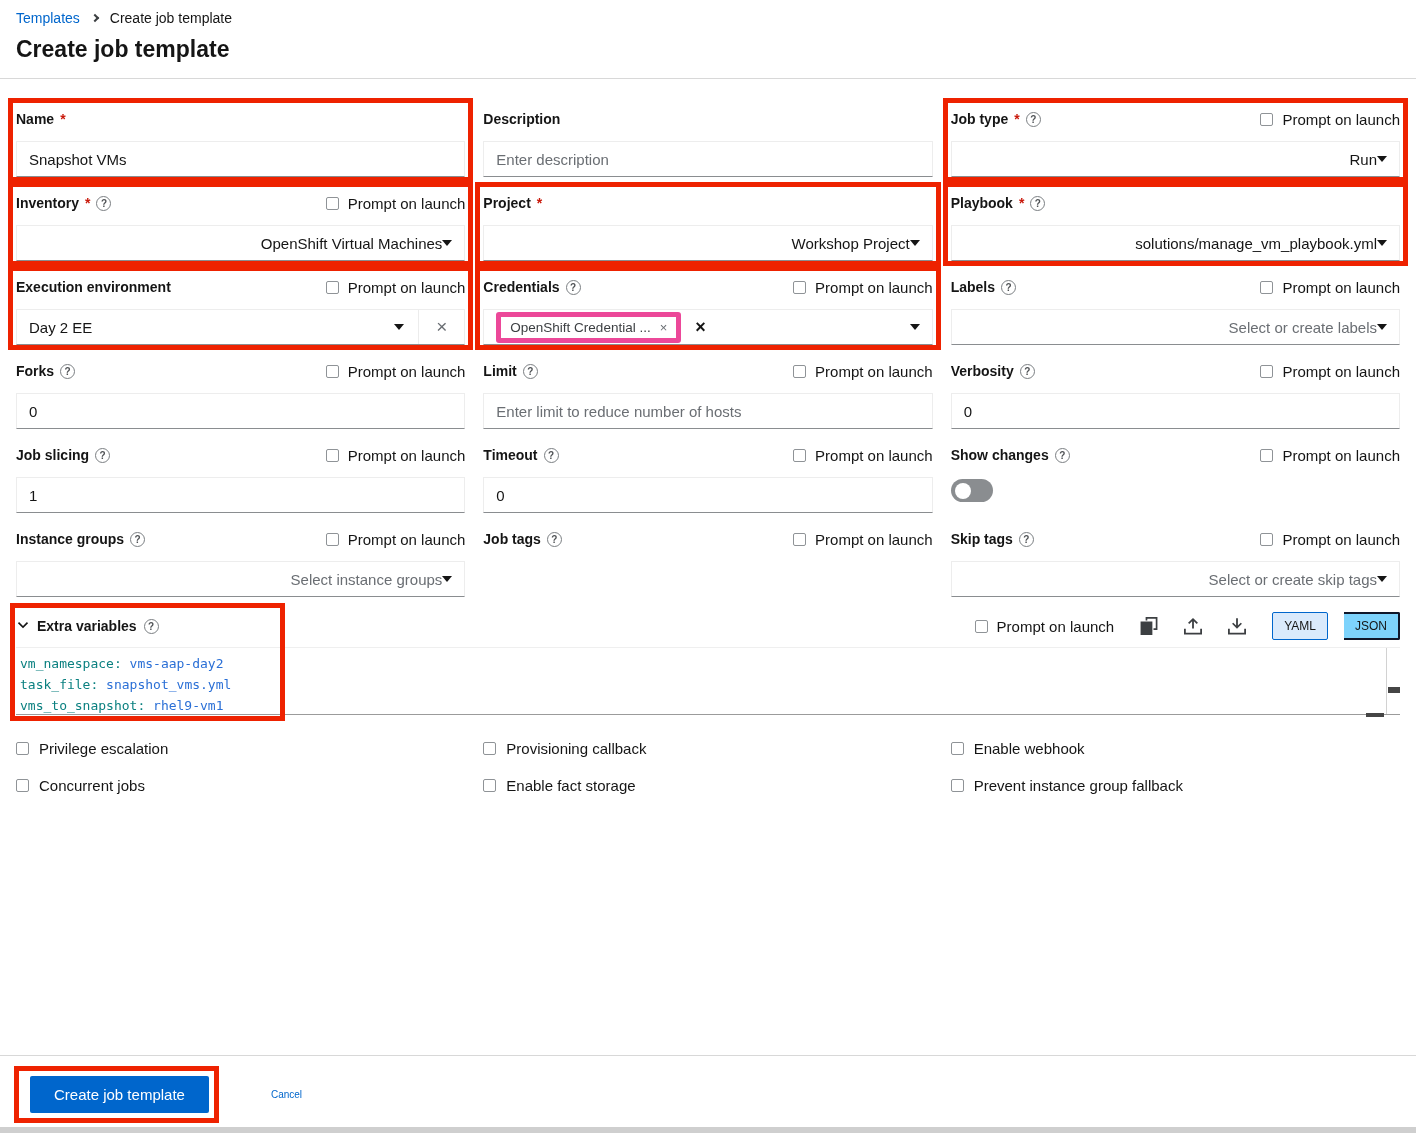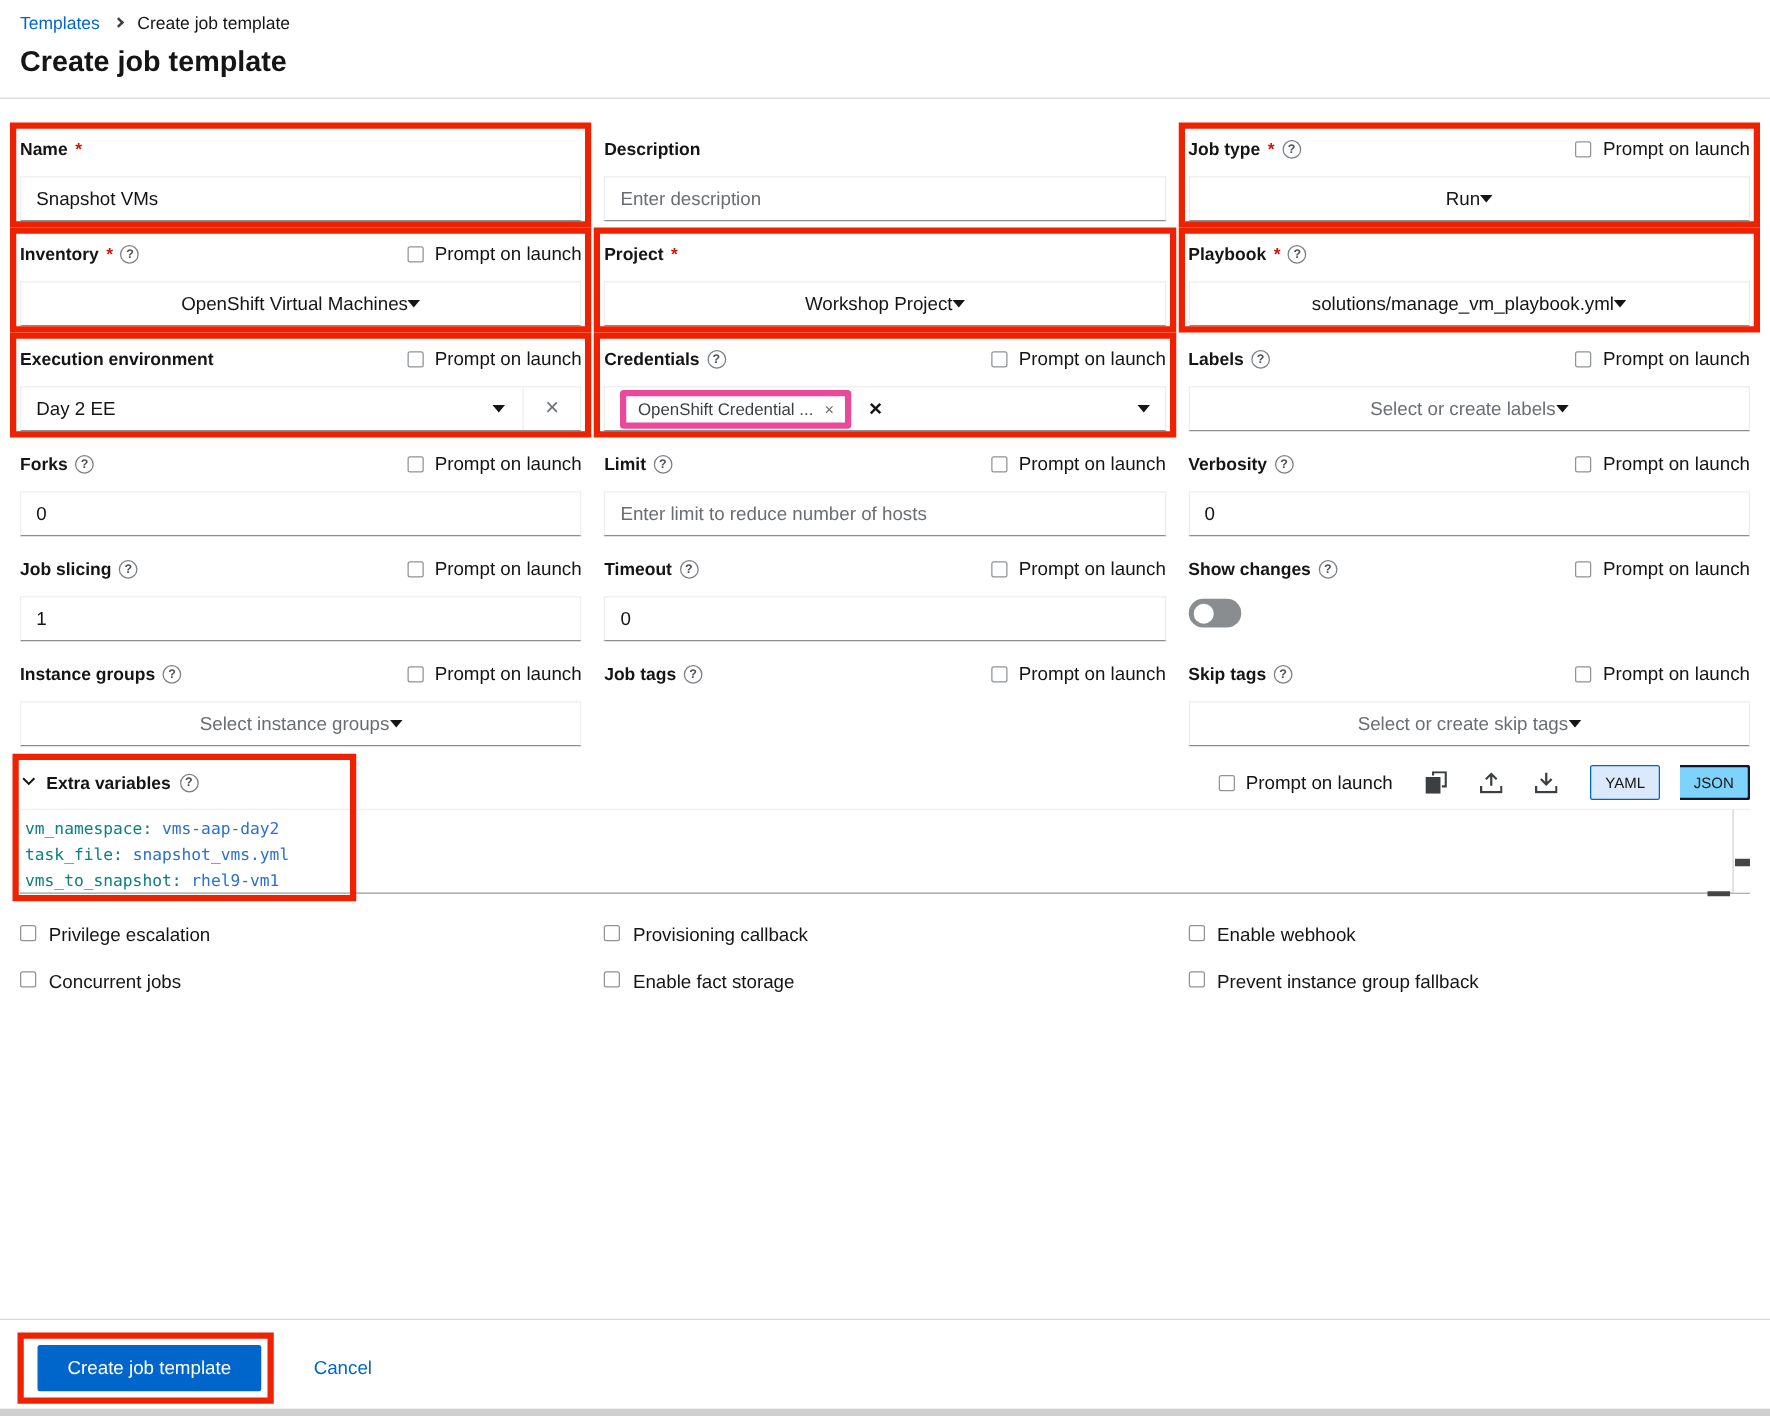--- a/index.html
+++ b/index.html
@@ -32,21 +32,21 @@
   .flabel{font-weight:700;font-size:14px;}
   .req{color:#c9190b;font-weight:700;font-size:14px;}
   .help-icon{display:inline-flex;width:15px;height:15px;border:1px solid #7b7f83;border-radius:50%;
     color:#4f5255;font-size:10px;font-weight:700;align-items:center;justify-content:center;cursor:pointer;flex:none;}
   .pol{display:flex;align-items:center;gap:9px;font-size:15px;cursor:pointer;}
   .cb{width:13px;height:13px;border:1px solid #8f9397;border-radius:2px;background:#fff;display:inline-block;flex:none;}
   .control{height:36px;background:#fff;border:1px solid var(--input-side);border-bottom:1px solid var(--input-bottom);
     display:flex;align-items:center;padding:0 12px;font-size:15px;width:100%;}
   input.control{outline:none;color:var(--text);font-family:inherit;}
   input.control::placeholder{color:var(--muted);opacity:1;}
-  .select{justify-content:center;cursor:pointer;}
+  .select{justify-content:flex-end;cursor:pointer;}
   .caret{width:0;height:0;border-left:5px solid transparent;border-right:5px solid transparent;border-top:6px solid #151515;flex:none;}
   .placeholder{color:var(--muted);}
   
   .ee-control{padding:0;}
   .ee-main{flex:1;display:flex;align-items:center;justify-content:space-between;height:100%;padding:0 14px 0 12px;cursor:pointer;}
   .ee-clear{width:46px;height:100%;display:flex;align-items:center;justify-content:center;border-left:1px solid #ececec;
     color:#6a6e73;font-size:19px;cursor:pointer;}
   
   .cred-control{gap:14px;cursor:pointer;}
   .chip{display:inline-flex;align-items:center;gap:9px;border:5px solid #ec4899;border-radius:3px;padding:3px 9px;
@@ -74,29 +74,29 @@
   .editor{position:relative;margin-top:9px;height:68px;background:#fff;border-top:1px solid #efefef;border-bottom:1px solid #9b9b9b;}
   .code{padding:5px 0 0 4px;font-family:"DejaVu Sans Mono",monospace;font-size:13px;line-height:21px;white-space:pre;}
   .ckey{color:#0b8080;}
   .cval{color:#2a6fd6;}
   .ed-track{position:absolute;top:0;right:0;bottom:0;width:14px;border-left:1px solid #d2d2d2;background:#fff;}
   .ed-thumb{position:absolute;top:39px;left:1px;width:12px;height:6px;background:#454545;}
   .ed-hthumb{position:absolute;bottom:-3px;right:16px;width:18px;height:4px;background:#454545;}
   .annot-ev{top:-11px;left:-6px;right:auto;bottom:auto;width:275px;height:118px;}
   
   .options{display:grid;grid-template-columns:repeat(3,1fr);column-gap:18px;row-gap:20px;padding:25px 16px 0;}
-  .opt{display:flex;gap:10px;font-size:15px;cursor:pointer;}
+  .opt{display:flex;align-items:center;gap:10px;font-size:15px;cursor:pointer;}
   
   .footer{position:absolute;left:0;right:0;bottom:6px;background:#fff;border-top:1px solid var(--divider);
     padding:20px 14px 14px;display:flex;align-items:center;}
   .btn-wrap{position:relative;margin-left:16px;}
   .primary-btn{background:var(--blue);color:#fff;border:none;font-size:15px;font-family:inherit;
     padding:10px 24px;border-radius:2px;cursor:pointer;}
   .annot-btn{top:-10px;left:-16px;right:-10px;bottom:-10px;}
-  .cancel{margin-left:42px;color:var(--blue);font-size:15px;text-decoration:none;cursor:pointer;}
+  .cancel{margin-left:62px;color:var(--blue);font-size:10px;text-decoration:none;cursor:pointer;}
   .bottom-strip{position:absolute;bottom:0;left:0;right:0;height:6px;background:#cfcfcf;}
 </style>
 </head>
 <body>
 
 <nav class="breadcrumb">
   <a class="bc-link">Templates</a>
   <span class="chev-right"></span>
   <span>Create job template</span>
 </nav>

